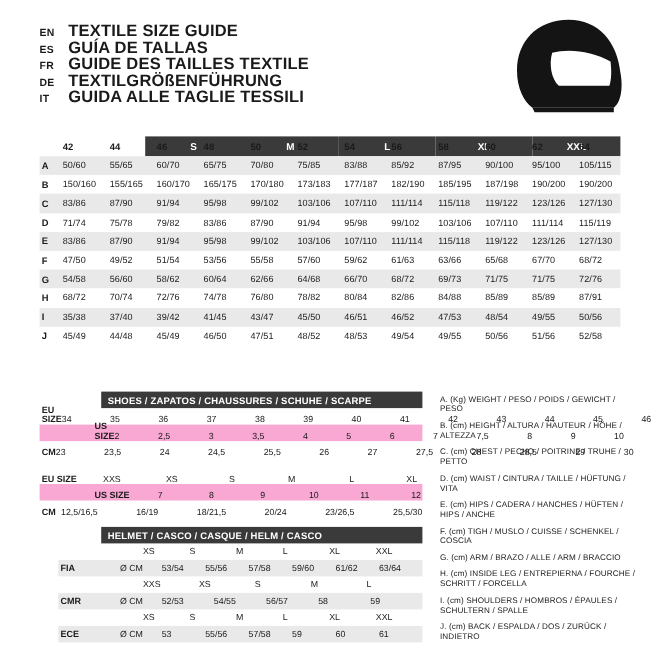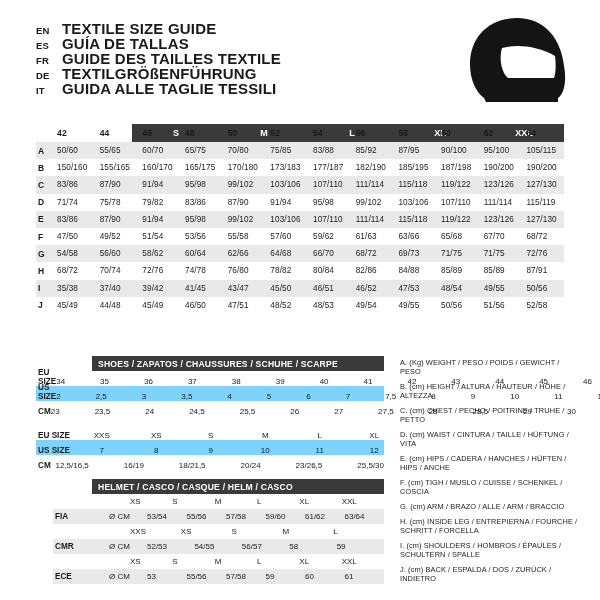--- a/index.html
+++ b/index.html
@@ -37,21 +37,21 @@
          font-size:9px; font-weight:bold; display:flex; align-items:center; justify-content:center; }
 
   
   .lower { position:absolute; left:36px; top:356px; width:348px; }
   .sec-title {
     background:#3a3a3a; color:#fff; font-size:8.6px; font-weight:bold;
     height:15px; display:flex; align-items:center; padding-left:6px; letter-spacing:.2px;
     margin-left:56px;
   }
   .lrow { display:flex; height:15px; align-items:flex-end; }
-  .lrow.zebra { background:#7dd3fc; }
+  .lrow.zebra { background:#f9a8d4;padding-left:48px; }
   .lrow .rl { width:56px; font-size:8.2px; font-weight:bold; display:flex; align-items:center; padding-left:2px; }
   .lrow .vals { flex:1; display:flex;gap:35px; }
   .lrow .vals span { flex:1 1 0; font-size:8px; display:flex; align-items:center; justify-content:center; }
   .spacer { height:9px; }
 
   
   .hrow { display:flex; height:15px; }
   .hrow.zebra { background:#e9e9e9;margin-left:17px; }
   .hrow .rl { width:56px; font-size:8.2px; font-weight:bold; display:flex; align-items:center; padding-left:2px; }
   .hrow .unit { width:38px; font-size:8px; display:flex; align-items:center; }

